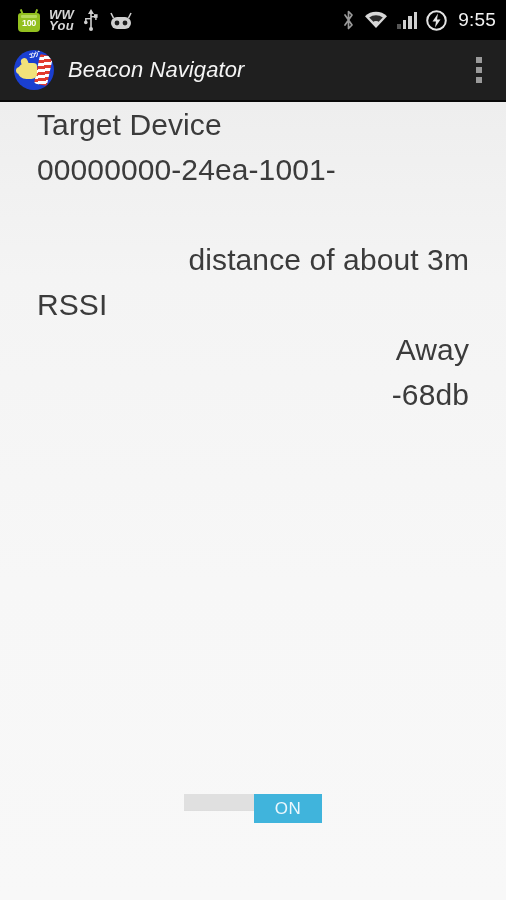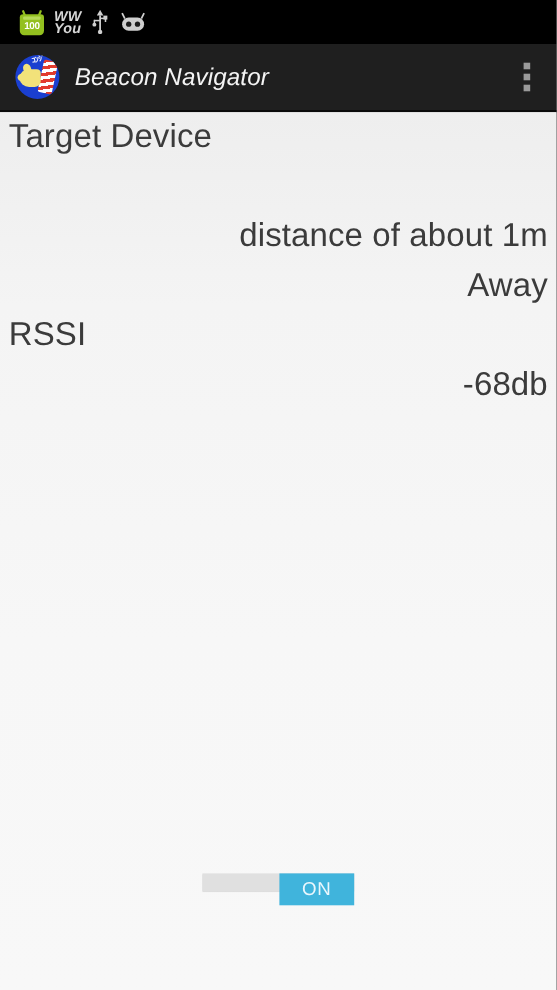--- a/index.html
+++ b/index.html
@@ -18,21 +18,21 @@
   }
 
   
   .status-bar {
     height:40px; flex:0 0 40px;
     background:#000;
     display:flex; align-items:center;
     padding:0 10px 0 18px;
     position:relative;
   }
-  .status-left { display:flex; align-items:flex-start; gap:9px; }
+  .status-left { display:flex; align-items:center; gap:9px; }
   .status-right { display:flex; align-items:center; gap:9px; margin-left:auto; }
 
   
   .battery-icon {
     width:22px; height:23px; position:relative;
   }
   .battery-icon .body {
     position:absolute; left:0; top:4px;
     width:22px; height:19px;
     background:#93c01f;
@@ -126,21 +126,21 @@
     justify-content:center; gap:4px; cursor:pointer;
   }
   .overflow-menu span {
     display:block; width:6px; height:6px; background:#9a9a9a;
   }
 
   
   .content {
     flex:1 1 auto; position:relative;
     background:linear-gradient(180deg,#eeeeee 0%,#f4f4f4 22%,#f7f7f7 60%,#f8f8f8 100%);
-    padding:0 8px;
+    padding:0 37px;
   }
   .line {
     font-size:30px; line-height:45px;
     color:#3b3b3b; white-space:nowrap;
     letter-spacing:0.1px;
   }
   .line.right { text-align:right; }
   .spacer-line { height:45px; }
 
   .toggle-wrap {
@@ -195,48 +195,74 @@
 
       <svg class="cid-icon" viewBox="0 0 26 20">
         <path d="M3 3 L5.5 8" stroke="#cfcfcf" stroke-width="1.6" fill="none"></path>
         <path d="M23 3 L20.5 8" stroke="#cfcfcf" stroke-width="1.6" fill="none"></path>
         <rect x="3" y="7" width="20" height="12" rx="6" fill="#cfcfcf"></rect>
         <circle cx="9" cy="13" r="2.4" fill="#1d1d1d"></circle>
         <circle cx="17" cy="13" r="2.4" fill="#1d1d1d"></circle>
       </svg>
     </div>
 
+    <div class="status-right">
+      <svg class="bt-icon" viewBox="0 0 13 22">
+        <path d="M3 6 L10 16 L6.5 19.5 L6.5 2.5 L10 6 L3 16" stroke="#9a9a9a" stroke-width="1.7" fill="none" stroke-linejoin="round" stroke-linecap="round"></path>
+      </svg>
+
+      <svg class="wifi-icon" viewBox="0 0 24 18">
+        <path d="M12 17 L1 5.2 A16 16 0 0 1 23 5.2 Z" fill="#d8d8d8"></path>
+        <path d="M12 13.6 L5.2 6.5 A11 11 0 0 1 18.8 6.5 Z" fill="#2b2b2b"></path>
+        <path d="M12 16.2 L8.4 11.4 A6 6 0 0 1 15.6 11.4 Z" fill="#d8d8d8"></path>
+      </svg>
+
+      <span class="signal-icon">
+        <i></i>
+          <i></i>
+          <i></i>
+          <i></i>
+      </span>
+
+      <svg class="power-icon" viewBox="0 0 21 21">
+        <circle cx="10.5" cy="10.5" r="9.3" fill="none" stroke="#e4e4e4" stroke-width="2"></circle>
+        <polygon points="12,3.5 6.5,11.5 10,11.5 9,17.5 14.5,9.5 11,9.5" fill="#e4e4e4"></polygon>
+      </svg>
+
+      <span class="clock">9:55</span>
+    </div>
   </div>
 
   <div class="action-bar">
     <div class="app-icon">
       <div class="stripe"></div>
       <div class="ear"></div>
       <div class="dog"></div>
       <div class="kana">ｺﾝｼﾞ</div>
     </div>
     <span class="app-title">Beacon Navigator</span>
     <div class="overflow-menu">
       <span></span>
         <span></span>
         <span></span>
     </div>
   </div>
 
   <div class="content">
 
     <div class="line">Target Device</div>
+    <div class="line">00000000-24ea-1001-</div>
 
     <div class="spacer-line"></div>
 
-    <div class="line right">distance of about 1m</div>
+    <div class="line right">distance of about 3m</div>
+
+    <div class="line">RSSI</div>
 
     <div class="line right">Away</div>
-
-    <div class="line">RSSI</div>
     <div class="line right">-68db</div>
 
     <div class="toggle-wrap">
       <div class="switch">
         <div class="thumb">ON</div>
       </div>
     </div>
 
   </div>
 </div>

